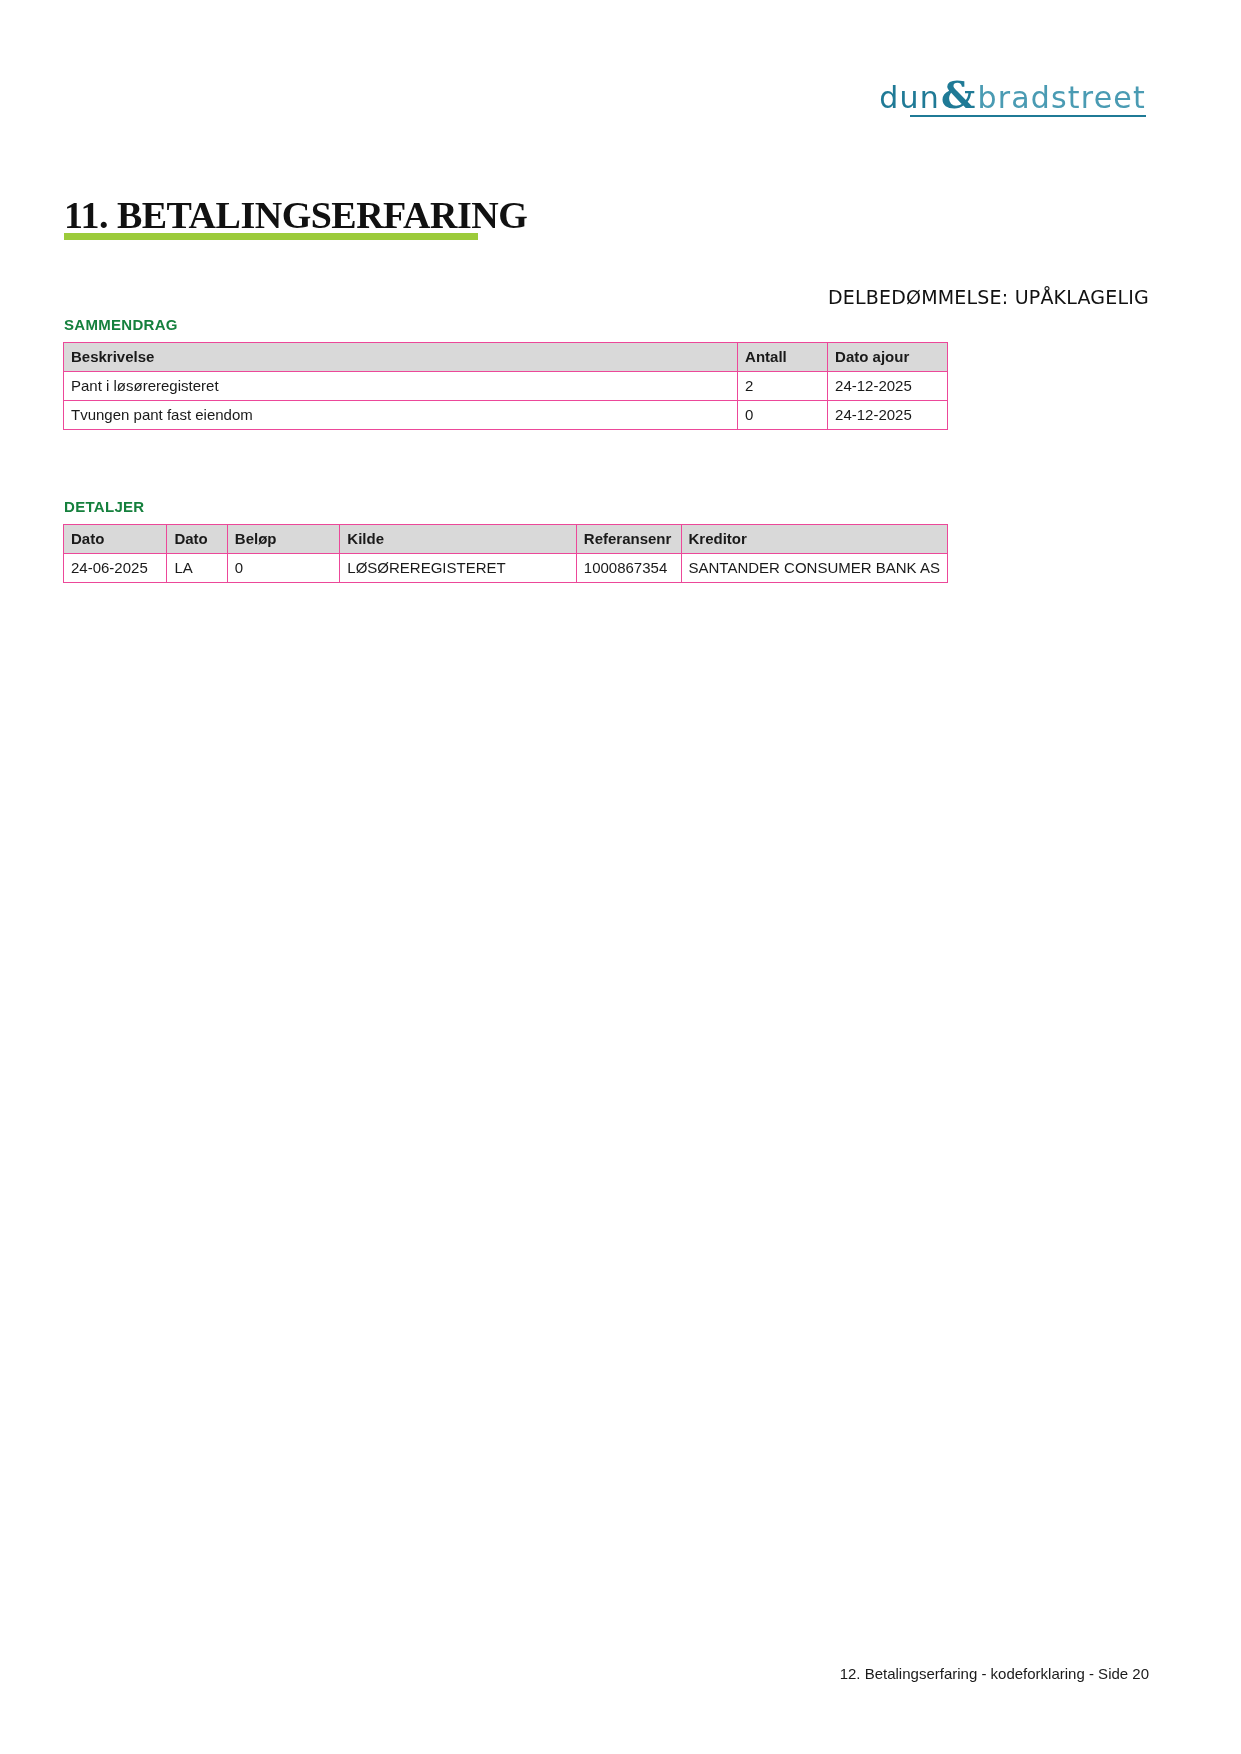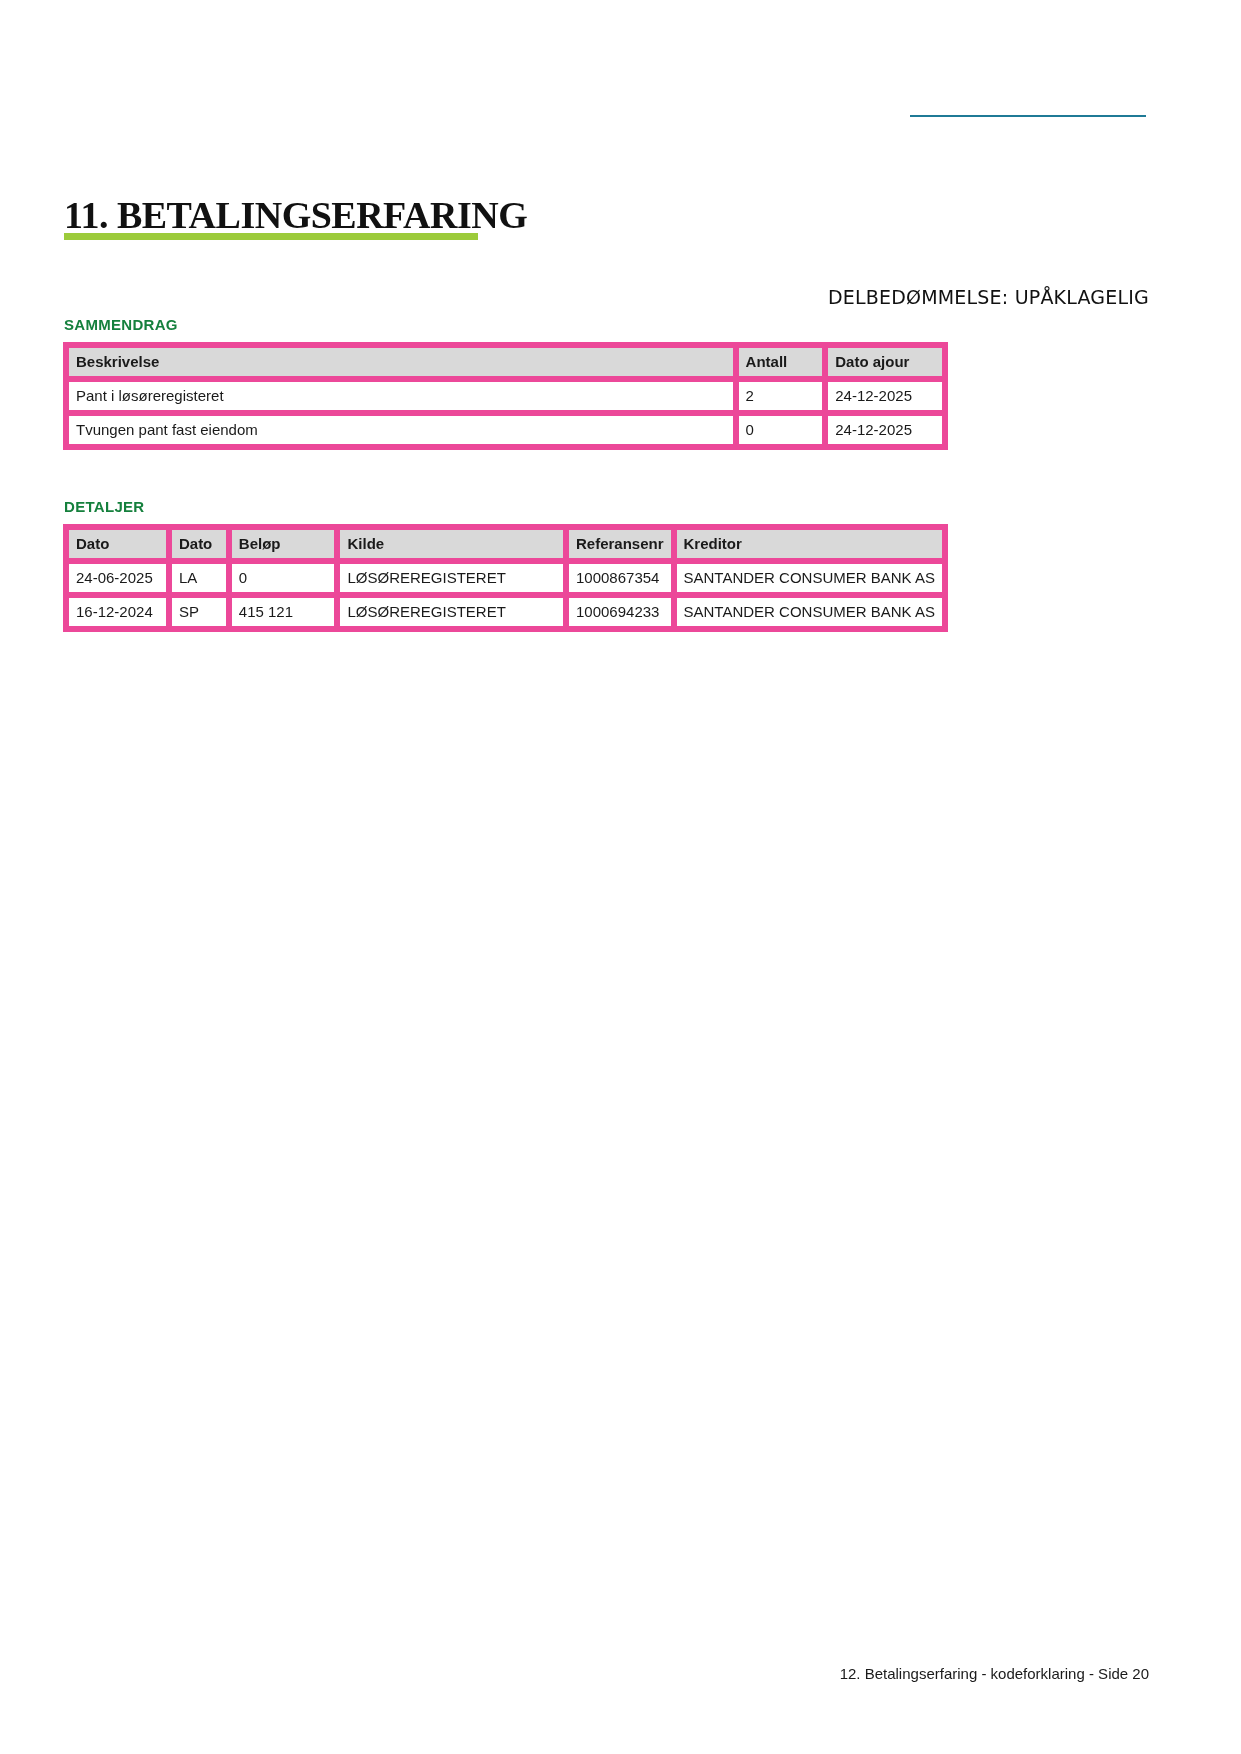--- a/index.html
+++ b/index.html
@@ -107,21 +107,21 @@
 
   
   table.data-table {
     position: absolute;
     border-collapse: collapse;
     font-size: 15px;
     color: #1a1a1a;
   }
   table.data-table th,
   table.data-table td {
-    border: 6px solid #ec4899;
+    border: 1px solid #ec4899;
     padding: 4px 7px;
     font-weight: 400;
     text-align: left;
     vertical-align: middle;
     line-height: 1.3;
     white-space: nowrap;
     height: 20px;
   }
   table.data-table thead th {
     background: #d9d9d9;
@@ -161,20 +161,25 @@
     font-size: 15px;
     color: #1a1a1a;
     white-space: nowrap;
   }
 </style>
 </head>
 <body>
 
 <div class="page">
 
+  <div class="logo">
+    <span class="dun">dun</span>
+      <span class="amp">&amp;</span>
+      <span class="bradstreet">bradstreet</span>
+  </div>
   <div class="logo-underline"></div>
 
   <h1 class="title">11. BETALINGSERFARING</h1>
   <div class="title-rule"></div>
 
   <div class="sub-assessment">DELBEDØMMELSE: UPÅKLAGELIG</div>
 
   <div class="section-label" id="label-sammendrag">SAMMENDRAG</div>
 
   <table class="data-table" id="summary-table">
@@ -227,26 +232,18 @@
     </thead>
     <tbody>
       <tr>
         <td>24-06-2025</td>
         <td>LA</td>
         <td class="num">0</td>
         <td>LØSØREREGISTERET</td>
         <td class="num">1000867354</td>
         <td>SANTANDER CONSUMER BANK AS</td>
       </tr>
-      <tr>
-        <td>16-12-2024</td>
-        <td>SP</td>
-        <td class="num">415 121</td>
-        <td>LØSØREREGISTERET</td>
-        <td class="num">1000694233</td>
-        <td>SANTANDER CONSUMER BANK AS</td>
-      </tr>
     </tbody>
   </table>
 
   <div class="footer">12. Betalingserfaring - kodeforklaring - Side 20</div>
 
 </div>
 
 </body></html>

